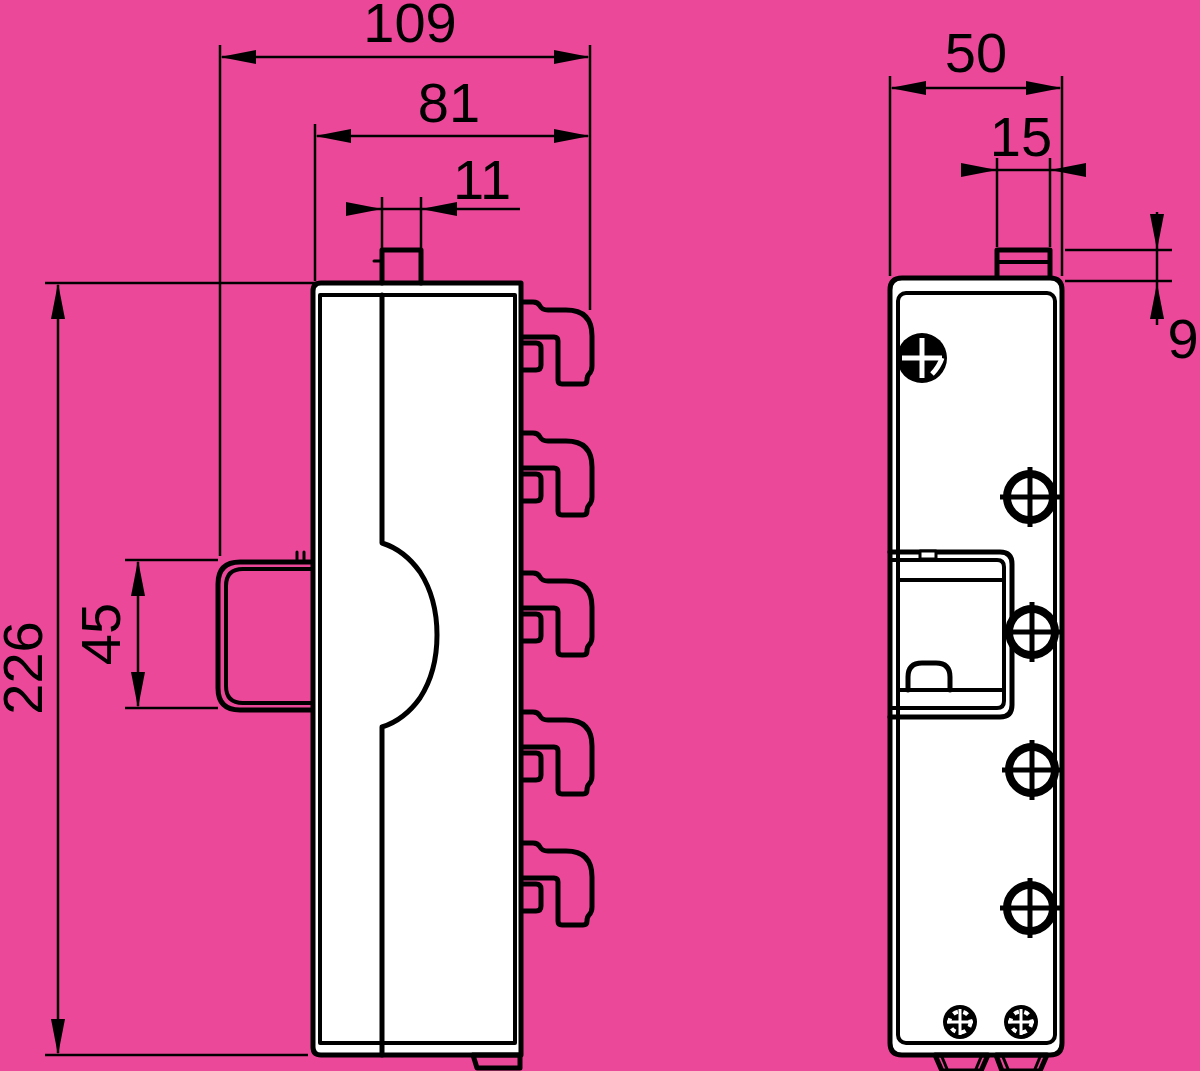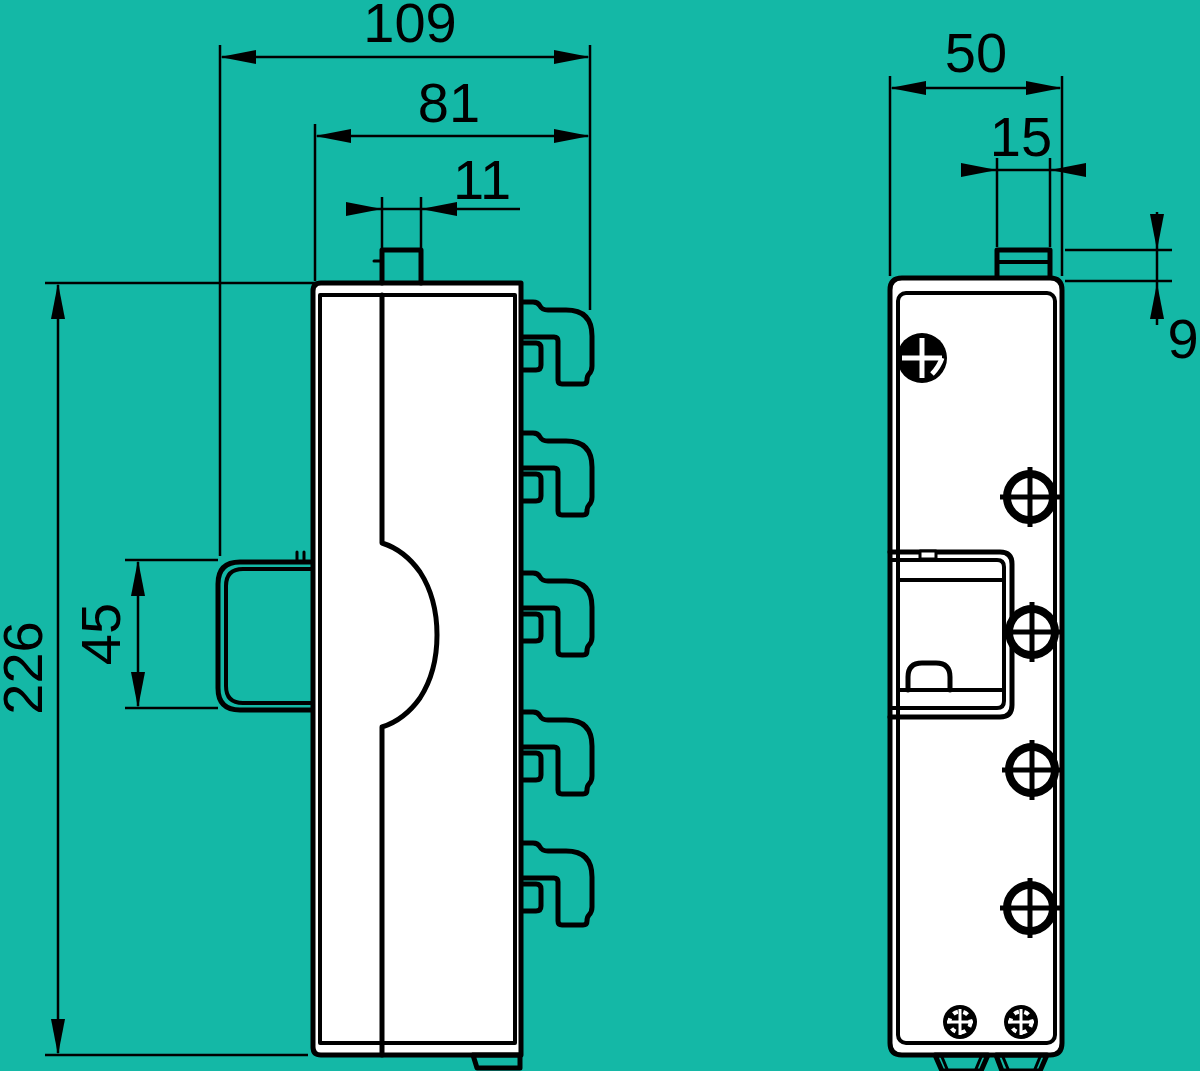--- a/index.html
+++ b/index.html
@@ -1,16 +1,16 @@
 <!DOCTYPE html>
 <html><head>
 <meta charset="utf-8">
 <style>
   html,body{margin:0;padding:0;background:#ffffff;}
-  .stage{width:1200px;height:1071px;background:#14b8a6;position:relative;}
+  .stage{width:1200px;height:1071px;background:#ec4899;position:relative;}
   svg{display:block;}
   .obj{stroke:#000;stroke-width:5;fill:none;stroke-linecap:round;stroke-linejoin:round;}
   .obj2{stroke:#000;stroke-width:4;fill:none;stroke-linecap:round;stroke-linejoin:round;}
   .obj3{stroke:#000;stroke-width:3;fill:none;stroke-linecap:round;stroke-linejoin:round;}
   .dim{stroke:#000;stroke-width:2.5;fill:none;}
   .arr{fill:#000;stroke:none;}
   .dimtext{font-family:"Liberation Sans","DejaVu Sans",sans-serif;font-size:56px;fill:#000;}
   .wfill{fill:#ffffff;}
 </style>
 </head>

